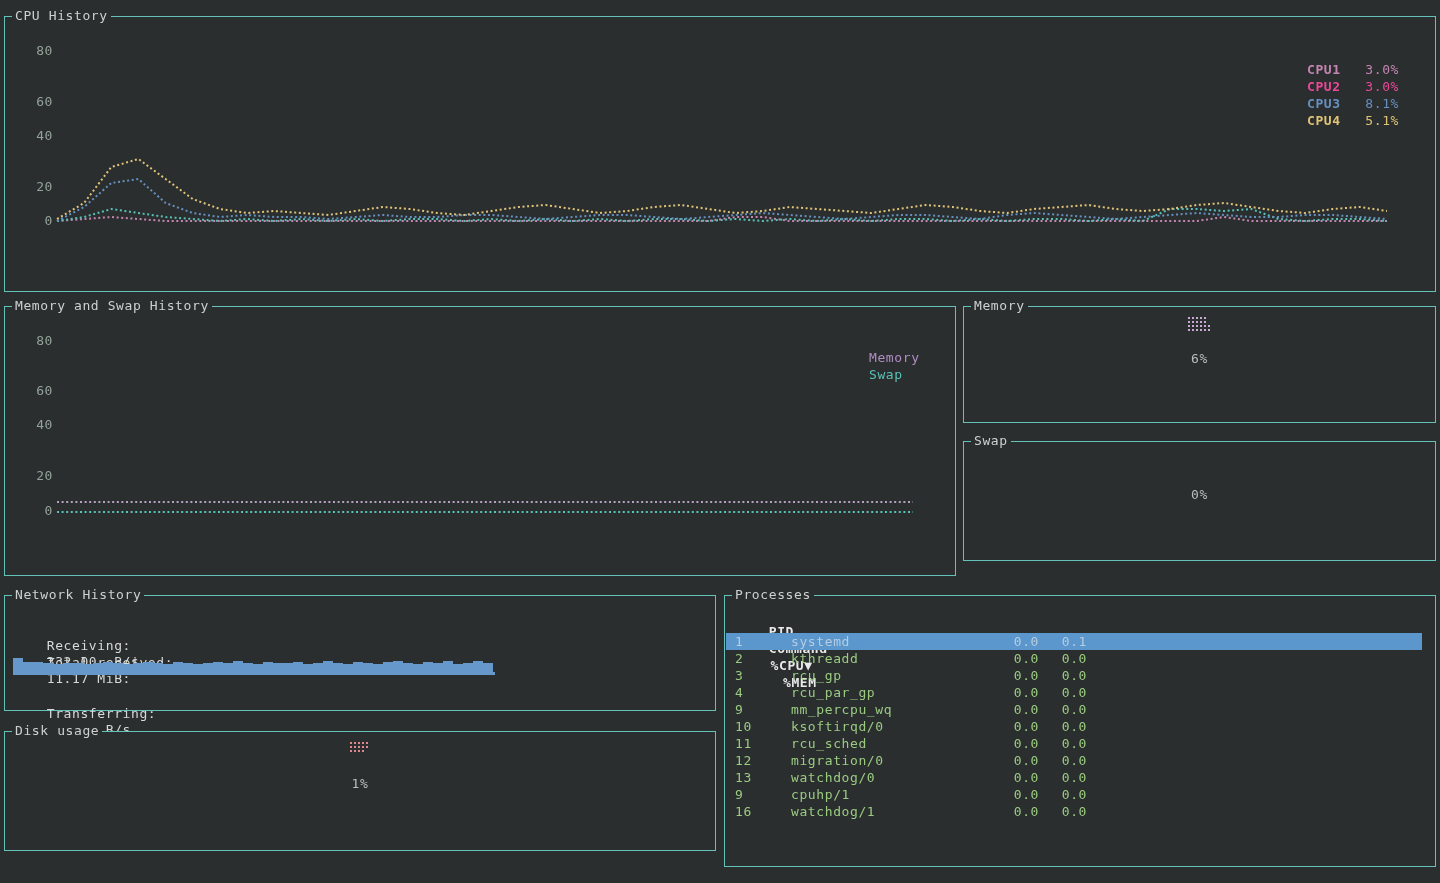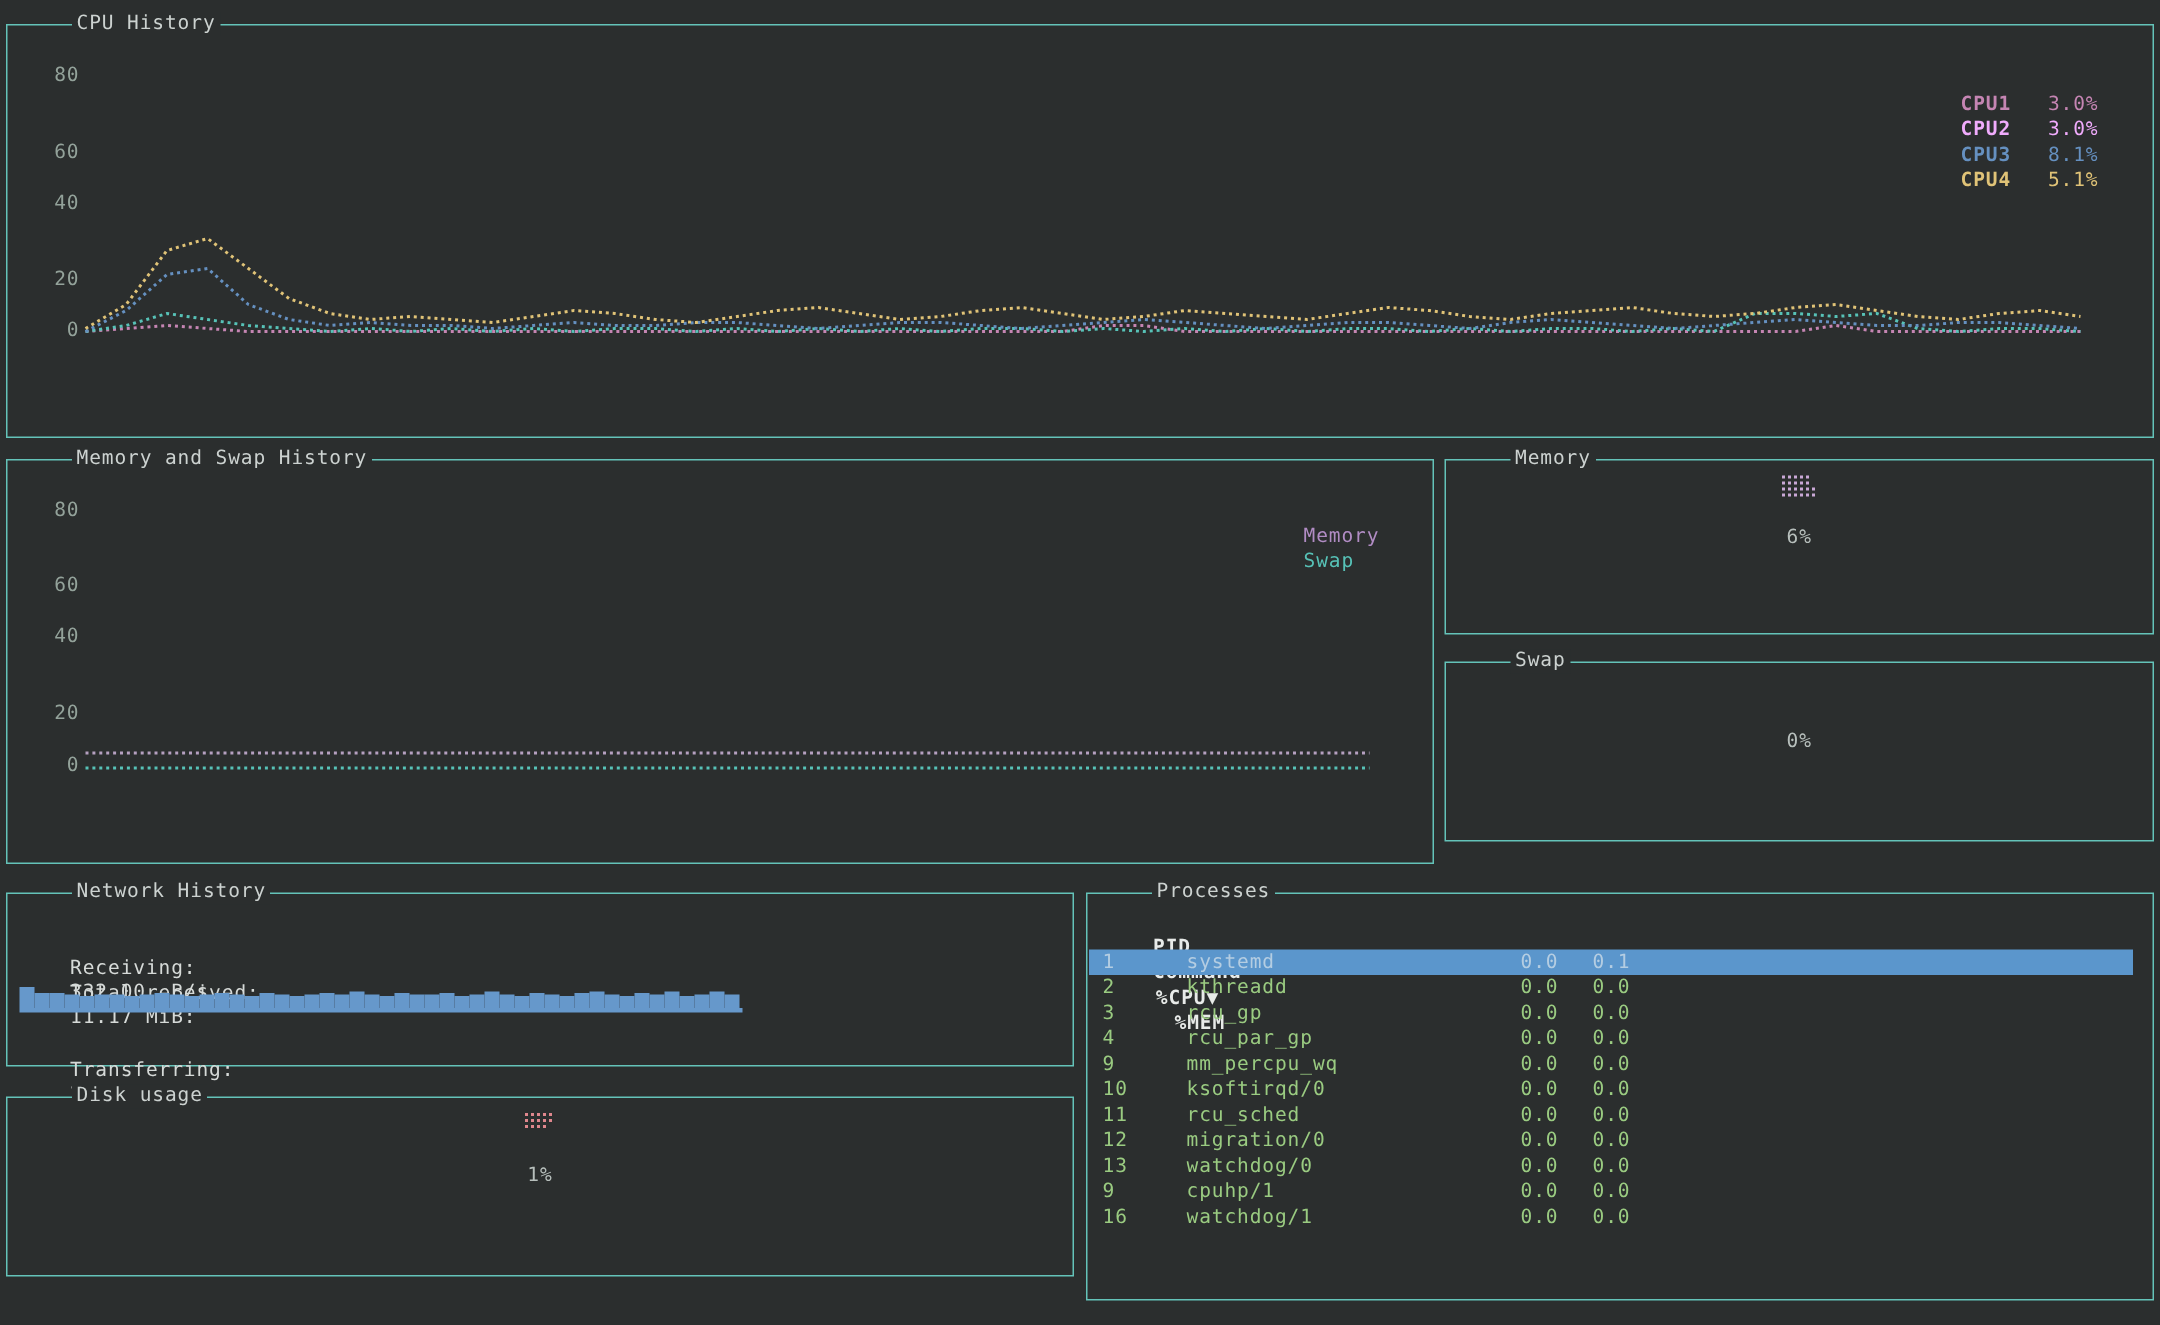--- a/index.html
+++ b/index.html
@@ -1,21 +1,21 @@
 <!DOCTYPE html>
 <html><head>
 <meta charset="utf-8">
 <style>
   html,body{margin:0;padding:0;background:#2b2e2e;}
   body{width:1440px;height:883px;position:relative;overflow:hidden;
        font-family:"DejaVu Sans Mono","Liberation Mono",monospace;
        font-size:13px;letter-spacing:0.6px;color:#ccd2d0;}
   .panel{position:absolute;border:1px solid var(--border,#64c3b9);box-sizing:border-box;background:var(--bg,#2b2e2e);}
   .ptitle{position:absolute;top:-9px;left:7px;background:var(--bg,#2b2e2e);padding:0 3px;
-          color:var(--title,#ccd2d0);white-space:pre;line-height:16px;margin-left:36px;}
+          color:var(--title,#ccd2d0);white-space:pre;line-height:16px;}
   #p-cpu{left:4px;top:16px;width:1432px;height:276px;}
   #p-memswap{left:4px;top:306px;width:952px;height:270px;}
   #p-mem{left:963px;top:306px;width:473px;height:117px;}
   #p-swap{left:963px;top:441px;width:473px;height:120px;}
   #p-net{left:4px;top:595px;width:712px;height:116px;}
   #p-disk{left:4px;top:731px;width:712px;height:120px;}
   #p-proc{left:724px;top:595px;width:712px;height:272px;}
   .tick{position:absolute;left:20px;width:28px;text-align:right;color:var(--axis,#93a29a);line-height:16px;}
   .chart-svg{position:absolute;display:block;}
   #cpu-svg{left:50px;top:0;}
@@ -57,21 +57,21 @@
       <div class="tick" style="top: 196px;">0</div>
     </div>
   <svg class="chart-svg" id="cpu-svg" width="1336" height="210" viewBox="0 0 1336 210">
       <polyline points="2.0,204.0 29.1,202.0 56.3,200.0 83.4,202.0 110.6,204.0 137.7,204.0 164.9,204.0 192.0,204.0 219.1,204.0 246.3,204.0 273.4,204.0 300.6,204.0 327.7,204.0 354.9,204.0 382.0,204.0 409.1,204.0 436.3,204.0 463.4,204.0 490.6,204.0 517.7,204.0 544.9,204.0 572.0,204.0 599.1,204.0 626.3,204.0 653.4,204.0 680.6,200.0 707.7,200.0 734.9,204.0 762.0,204.0 789.1,204.0 816.3,204.0 843.4,204.0 870.6,204.0 897.7,204.0 924.9,204.0 952.0,204.0 979.1,204.0 1006.3,204.0 1033.4,204.0 1060.6,204.0 1087.7,204.0 1114.9,204.0 1142.0,204.0 1169.1,200.0 1196.3,204.0 1223.4,204.0 1250.6,204.0 1277.7,204.0 1304.9,204.0 1332.0,204.0" fill="none" stroke="#c585b3" stroke-width="2" stroke-dasharray="2 2.6"></polyline>
       <polyline points="2.0,204.0 29.1,200.0 56.3,192.0 83.4,196.0 110.6,200.0 137.7,202.0 164.9,204.0 192.0,202.0 219.1,204.0 246.3,202.0 273.4,204.0 300.6,202.0 327.7,204.0 354.9,202.0 382.0,202.0 409.1,204.0 436.3,202.0 463.4,204.0 490.6,202.0 517.7,204.0 544.9,202.0 572.0,204.0 599.1,202.0 626.3,202.0 653.4,204.0 680.6,202.0 707.7,204.0 734.9,202.0 762.0,204.0 789.1,202.0 816.3,204.0 843.4,202.0 870.6,202.0 897.7,204.0 924.9,202.0 952.0,204.0 979.1,202.0 1006.3,202.0 1033.4,204.0 1060.6,202.0 1087.7,204.0 1114.9,192.0 1142.0,192.0 1169.1,194.0 1196.3,192.0 1223.4,202.0 1250.6,204.0 1277.7,202.0 1304.9,202.0 1332.0,204.0" fill="none" stroke="#57c2b7" stroke-width="2" stroke-dasharray="2 2.6"></polyline>
       <polyline points="2.0,204.0 29.1,190.0 56.3,166.0 83.4,162.0 110.6,186.0 137.7,196.0 164.9,200.0 192.0,198.0 219.1,200.0 246.3,200.0 273.4,202.0 300.6,200.0 327.7,198.0 354.9,200.0 382.0,200.0 409.1,198.0 436.3,198.0 463.4,200.0 490.6,202.0 517.7,200.0 544.9,198.0 572.0,198.0 599.1,200.0 626.3,202.0 653.4,200.0 680.6,198.0 707.7,196.0 734.9,198.0 762.0,200.0 789.1,202.0 816.3,200.0 843.4,198.0 870.6,198.0 897.7,200.0 924.9,202.0 952.0,198.0 979.1,196.0 1006.3,198.0 1033.4,200.0 1060.6,202.0 1087.7,200.0 1114.9,198.0 1142.0,196.0 1169.1,198.0 1196.3,200.0 1223.4,200.0 1250.6,198.0 1277.7,198.0 1304.9,200.0 1332.0,202.0" fill="none" stroke="#6590c0" stroke-width="2" stroke-dasharray="2 2.6"></polyline>
       <polyline points="2.0,202.0 29.1,186.0 56.3,150.0 83.4,142.0 110.6,162.0 137.7,182.0 164.9,192.0 192.0,196.0 219.1,194.0 246.3,196.0 273.4,198.0 300.6,194.0 327.7,190.0 354.9,192.0 382.0,196.0 409.1,198.0 436.3,194.0 463.4,190.0 490.6,188.0 517.7,192.0 544.9,196.0 572.0,194.0 599.1,190.0 626.3,188.0 653.4,192.0 680.6,196.0 707.7,194.0 734.9,190.0 762.0,192.0 789.1,194.0 816.3,196.0 843.4,192.0 870.6,188.0 897.7,190.0 924.9,194.0 952.0,196.0 979.1,192.0 1006.3,190.0 1033.4,188.0 1060.6,192.0 1087.7,194.0 1114.9,192.0 1142.0,188.0 1169.1,186.0 1196.3,190.0 1223.4,194.0 1250.6,196.0 1277.7,192.0 1304.9,190.0 1332.0,194.0" fill="none" stroke="#e0c377" stroke-width="2" stroke-dasharray="2 2.6"></polyline>
     </svg>
   <div class="legend" id="cpu-legend">
       <div style="color: rgb(197, 133, 179);"><span class="lg-label">CPU1</span><span class="lg-value">3.0%</span></div>
-      <div style="color: #f0abfc;"><span class="lg-label">CPU2</span><span class="lg-value">3.0%</span></div>
+      <div style="color: #ec4899;"><span class="lg-label">CPU2</span><span class="lg-value">3.0%</span></div>
       <div style="color: rgb(101, 144, 192);"><span class="lg-label">CPU3</span><span class="lg-value">8.1%</span></div>
       <div style="color: rgb(224, 195, 119);"><span class="lg-label">CPU4</span><span class="lg-value">5.1%</span></div>
     </div>
 </div>
 
 <div class="panel" id="p-memswap">
   <span class="ptitle">Memory and Swap History</span>
   <div>
       <div class="tick" style="top: 26px;">80</div>
       <div class="tick" style="top: 76px;">60</div>

